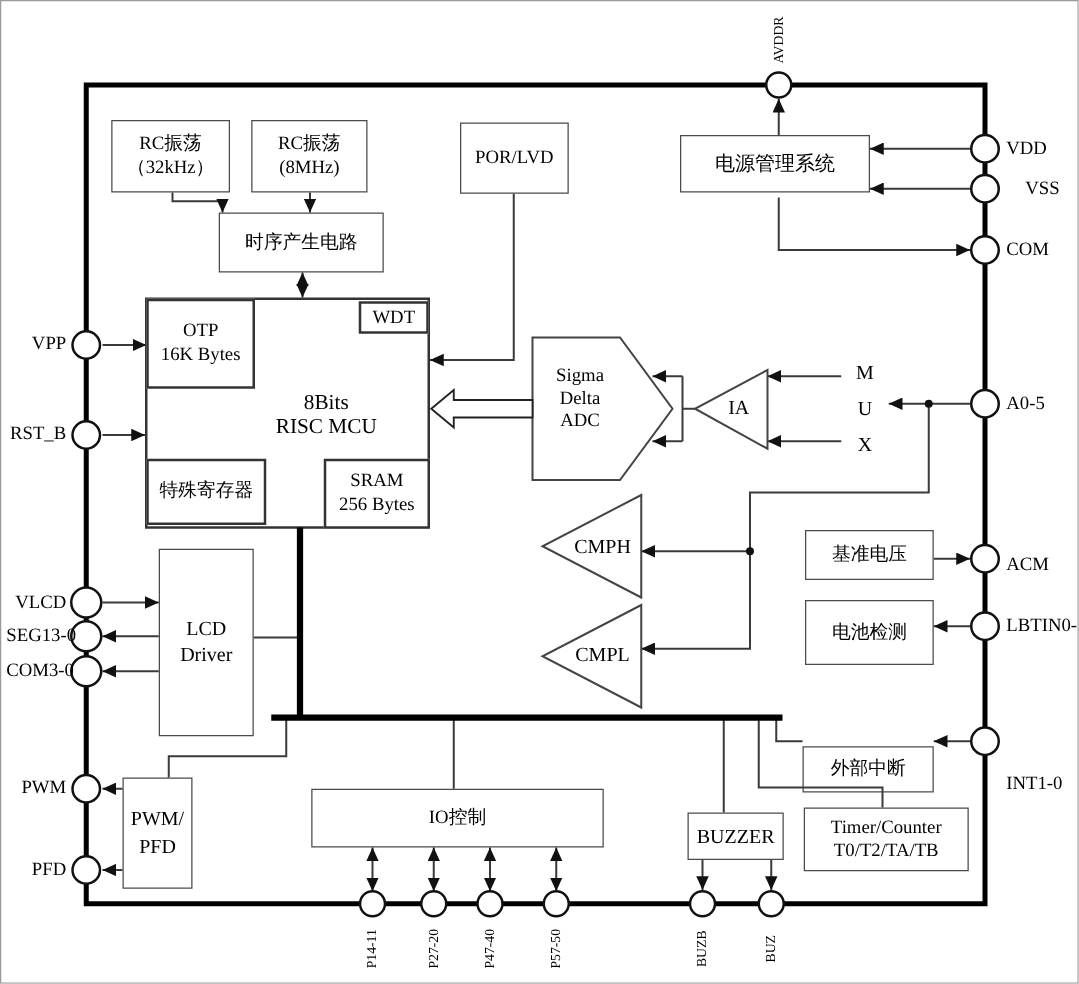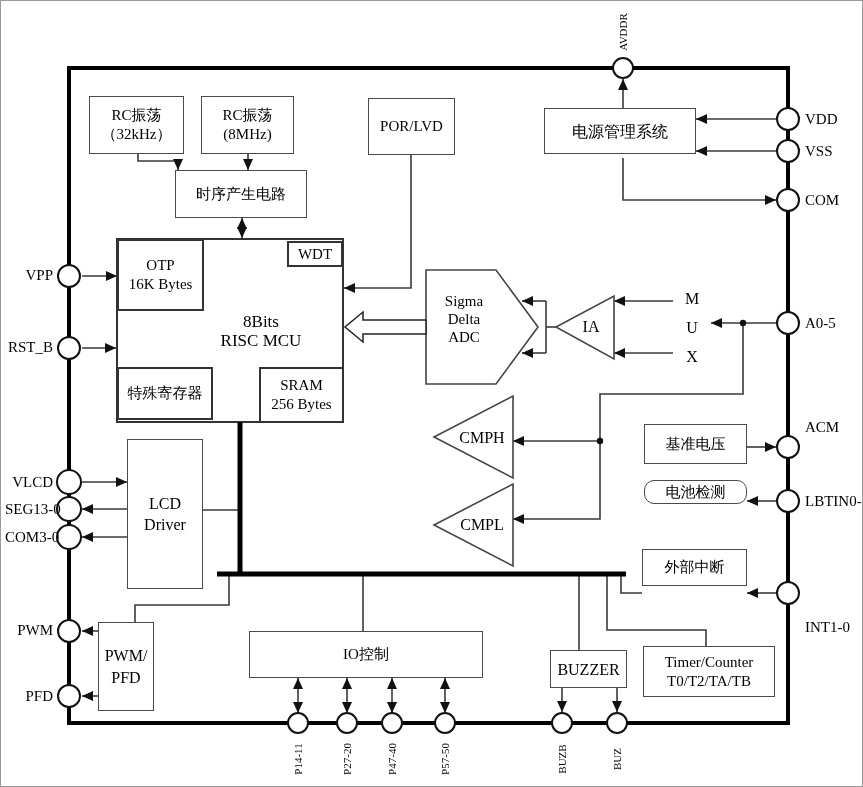--- a/index.html
+++ b/index.html
@@ -63,28 +63,28 @@
     <div>特殊寄存器</div>
   </div>
   <div class="box b2" style="left:258px;top:366px;width:85px;height:56px;">
     <div>SRAM</div>
     <div>256 Bytes</div>
   </div>
 
   <div class="box" style="left:643px;top:423px;width:103px;height:40px;">
     <div>基准电压</div>
   </div>
-  <div class="box" style="left:643px;top:479px;width:103px;height:24px;border-radius:10px;">
+  <div class="box" style="left:643px;top:479px;width:103px;height:52px;">
     <div>电池检测</div>
   </div>
   <div class="box" style="left:126px;top:438px;width:76px;height:150px;font-size:16px;line-height:21px;">
     <div>LCD</div>
     <div>Driver</div>
   </div>
-  <div class="box" style="left:641px;top:548px;width:105px;height:37px;">
+  <div class="box" style="left:641px;top:596px;width:105px;height:37px;">
     <div>外部中断</div>
   </div>
   <div class="box" style="left:97px;top:621px;width:56px;height:89px;font-size:16px;line-height:22px;">
     <div>PWM/</div>
     <div>PFD</div>
   </div>
   <div class="box" style="left:248px;top:630px;width:234px;height:47px;">
     <div>IO控制</div>
   </div>
   <div class="box" style="left:549px;top:649px;width:77px;height:38px;font-size:16px;">
@@ -218,24 +218,24 @@
 
   <div class="plabel pl-left" style="top:267px;">VPP</div>
   <div class="plabel pl-left" style="top:339px;">RST_B</div>
   <div class="plabel pl-left" style="top:474px;">VLCD</div>
   <div class="plabel pl-left" style="top:501px;">SEG13-0</div>
   <div class="plabel pl-left" style="top:529px;">COM3-0</div>
   <div class="plabel pl-left" style="top:622px;">PWM</div>
   <div class="plabel pl-left" style="top:688px;">PFD</div>
 
   <div class="plabel pl-right" style="top:111px;">VDD</div>
-  <div class="plabel pl-right" style="top:143px;">VSS</div>
+  <div class="plabel pl-right" style="top:143px;text-align:center;">VSS</div>
   <div class="plabel pl-right" style="top:192px;">COM</div>
   <div class="plabel pl-right" style="top:315px;">A0-5</div>
-  <div class="plabel pl-right" style="top:419px;">ACM</div>
+  <div class="plabel pl-right" style="top:444px;">ACM</div>
   <div class="plabel pl-right" style="top:493px;">LBTIN0-2</div>
   <div class="plabel pl-right" style="top:619px;">INT1-0</div>
 
   <div class="vlabel" style="left:271px;top:751px;">P14-11</div>
   <div class="vlabel" style="left:320px;top:751px;">P27-20</div>
   <div class="vlabel" style="left:365px;top:751px;">P47-40</div>
   <div class="vlabel" style="left:418px;top:751px;">P57-50</div>
   <div class="vlabel" style="left:535px;top:751px;">BUZB</div>
   <div class="vlabel" style="left:590px;top:751px;">BUZ</div>
 

